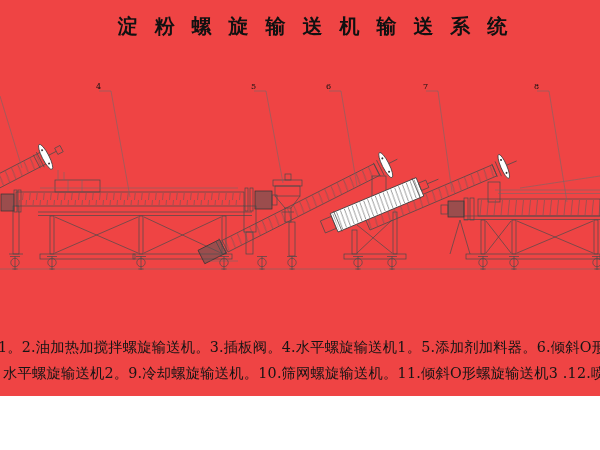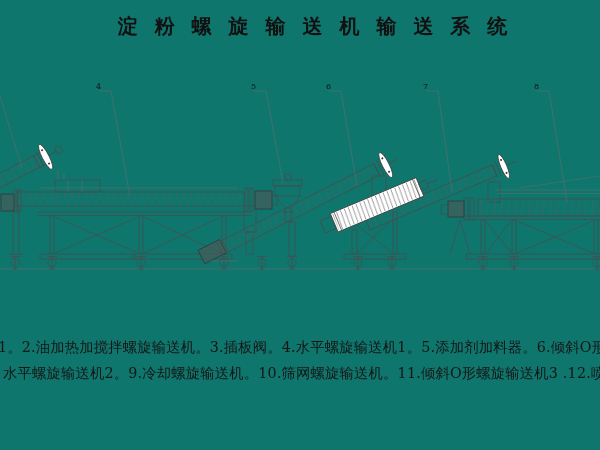--- a/index.html
+++ b/index.html
@@ -1,16 +1,16 @@
 <!DOCTYPE html>
 <html><head>
 <meta charset="utf-8">
 <style>
   html,body{margin:0;padding:0;background:#fff;}
-  .screen{position:relative;width:600px;height:450px;background:#0f766e;overflow:hidden;
+  .screen{position:relative;width:600px;height:396px;background:#ef4444;overflow:hidden;
           font-family:"DejaVu Serif","Liberation Serif",serif;color:#111;}
   .title{position:absolute;top:13px;left:15px;width:600px;text-align:center;
          font-size:20px;font-weight:600;letter-spacing:5px;white-space:nowrap;}
   .legend{position:absolute;white-space:nowrap;font-size:14.3px;color:#151515;letter-spacing:0.2px;}
   .legend.l1{top:338px;left:-2px;}
   .legend.l2{top:364px;left:3px;}
   svg{position:absolute;top:0;left:0;}
   .ln{stroke:#4a4a4a;stroke-width:0.7;fill:none;}
   .thin{stroke:#6a6a6a;stroke-width:0.55;fill:none;}
   .motor{stroke:#333;stroke-width:0.7;fill:#555;fill-opacity:0.55;}

